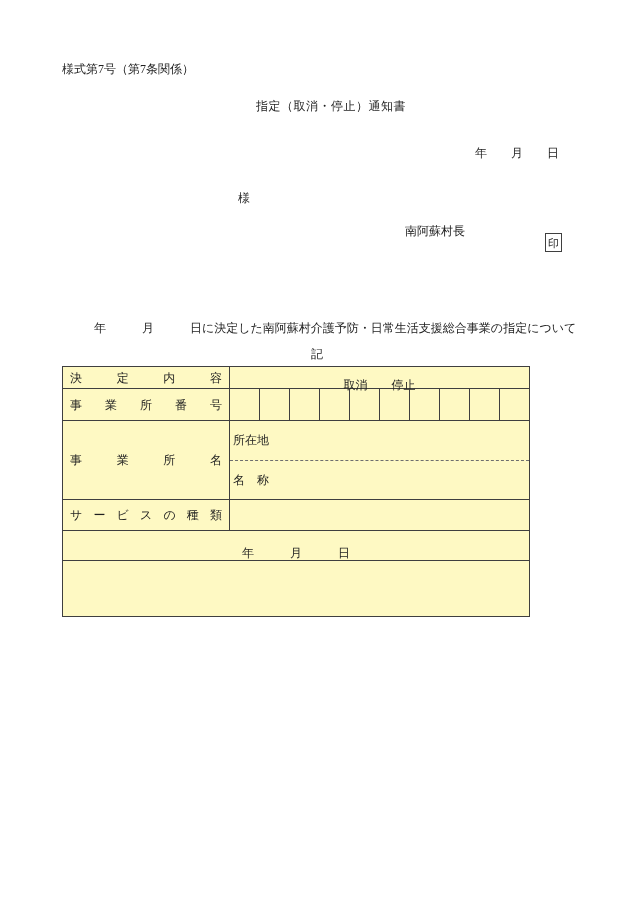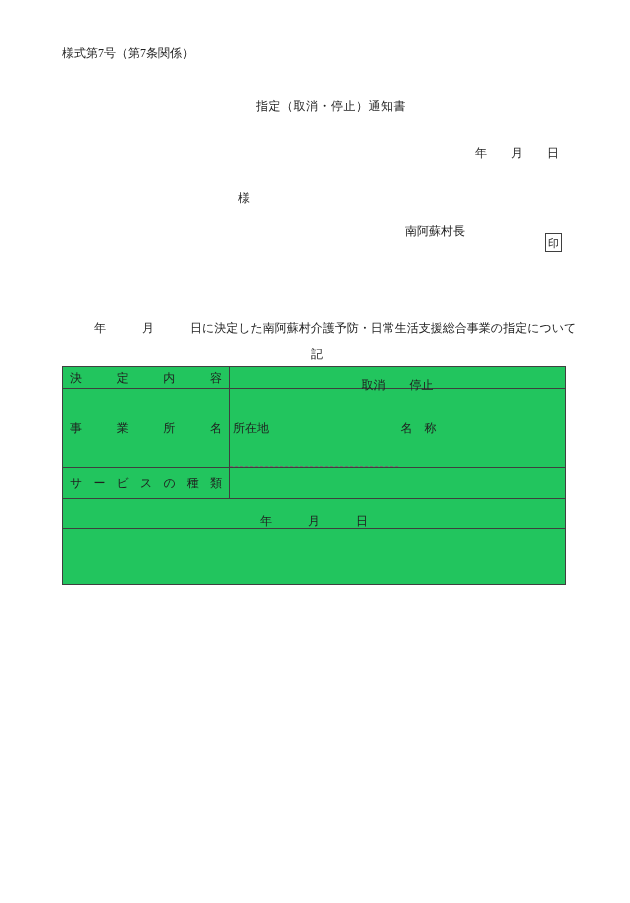--- a/index.html
+++ b/index.html
@@ -10,21 +10,21 @@
     margin: 0 auto;
     background: #ffffff;
     font-family: "Liberation Serif", "DejaVu Serif", serif;
     font-size: 12px;
     color: #1f1f1f;
     line-height: 12px;
     overflow: hidden;
   }
   .abs { position: absolute; white-space: pre; }
 
-  .form-number { left: 62px; top: 47px; text-align: right; }
+  .form-number { left: 62px; top: 63px; text-align: right; }
   .doc-title  { left: 32px; right: 0; text-align: center; top: 100px; letter-spacing: 0.5px; }
   .date-line  { left: 475px; top: 147px; }
   .addressee  { left: 238px; top: 192px; }
   .issuer     { left: 405px; top: 225px; }
   .seal-box {
     left: 545px; top: 233px;
     width: 17px; height: 19px;
     border: 1px solid #3f3f3f;
     text-align: center;
     line-height: 19px;
@@ -32,24 +32,24 @@
     font-size: 11px;
   }
   .body-text { left: 62px; top: 273px; width: 506px; line-height: 22px; white-space: pre; }
   .body-text .indent { padding-left: 32px; }
   .record-marker { left: 4px; right: 0; top: 348px; text-align: center; }
 
   
   .notice-table {
     position: absolute;
     left: 62px; top: 366px;
-    width: 504px;
+    width: 468px;
     border: 1px solid #3f3f3f;
     box-sizing: border-box;
-    background: #22c55e;
+    background: #fef9c3;
   }
   .trow { display: flex; border-top: 1px solid #3f3f3f; }
   .trow:first-child { border-top: none; }
   .r1 { height: 21px; }
   .r2 { height: 31px; }
   .r3 { height: 78px; }
   .r4 { height: 44px; }
   .r5 { height: 30px; justify-content: flex-end; }
   .r6 { height: 29px; }
   .r7 { height: 55px; }
@@ -68,21 +68,21 @@
     text-align: justify;
     text-align-last: justify;
   }
   .tvalue { flex: 1; display: flex; align-items: center; white-space: pre; }
   .tvalue.center { justify-content: center; margin-top: 15px; }
 
   .numcells { flex: 1; display: flex; }
   .numcell { flex: 1; }
   .numcell + .numcell { border-left: 1px solid #3f3f3f; }
 
-  .tvalue.stack { flex-direction: row; align-items: stretch; padding: 0; }
+  .tvalue.stack { flex-direction: column; align-items: stretch; padding: 0; }
   .subrow {
     flex: 1;
     display: flex;
     align-items: center;
     padding-left: 3px;
     white-space: pre;
   }
   .subrow.dashed { border-bottom: 1px dashed #6e6e6e; }
 </style>
 </head>
@@ -111,20 +111,37 @@
 
   <div class="notice-table">
 
     <div class="trow r1">
       <div class="tlabel">
         <div class="jtext">決定内容</div>
       </div>
       <div class="tvalue center">取消　　停止</div>
     </div>
 
+    <div class="trow r2">
+      <div class="tlabel">
+        <div class="jtext">事業所番号</div>
+      </div>
+      <div class="numcells">
+        <div class="numcell"></div>
+        <div class="numcell"></div>
+        <div class="numcell"></div>
+        <div class="numcell"></div>
+        <div class="numcell"></div>
+        <div class="numcell"></div>
+        <div class="numcell"></div>
+        <div class="numcell"></div>
+        <div class="numcell"></div>
+        <div class="numcell"></div>
+      </div>
+    </div>
 
     <div class="trow r3">
       <div class="tlabel">
         <div class="jtext">事業所名</div>
       </div>
       <div class="tvalue stack">
         <div class="subrow dashed">所在地</div>
         <div class="subrow">名　称</div>
       </div>
     </div>

